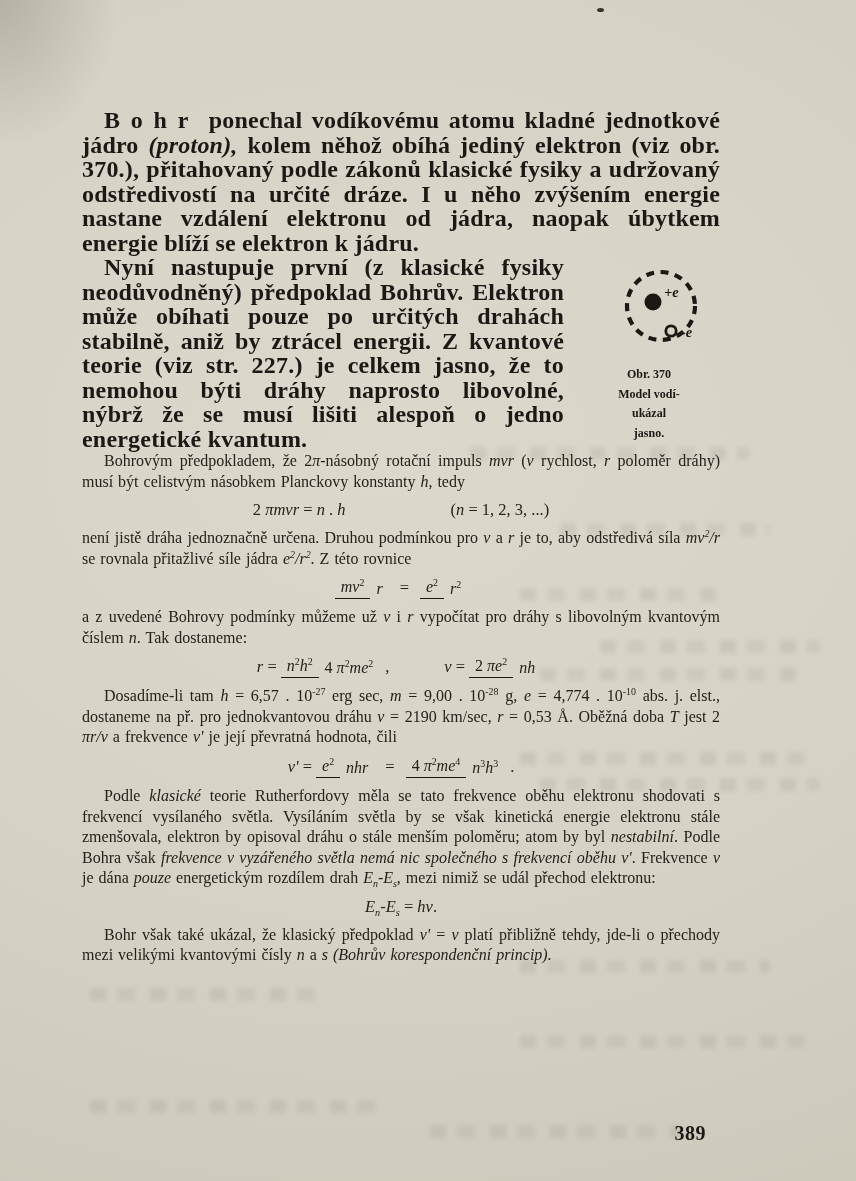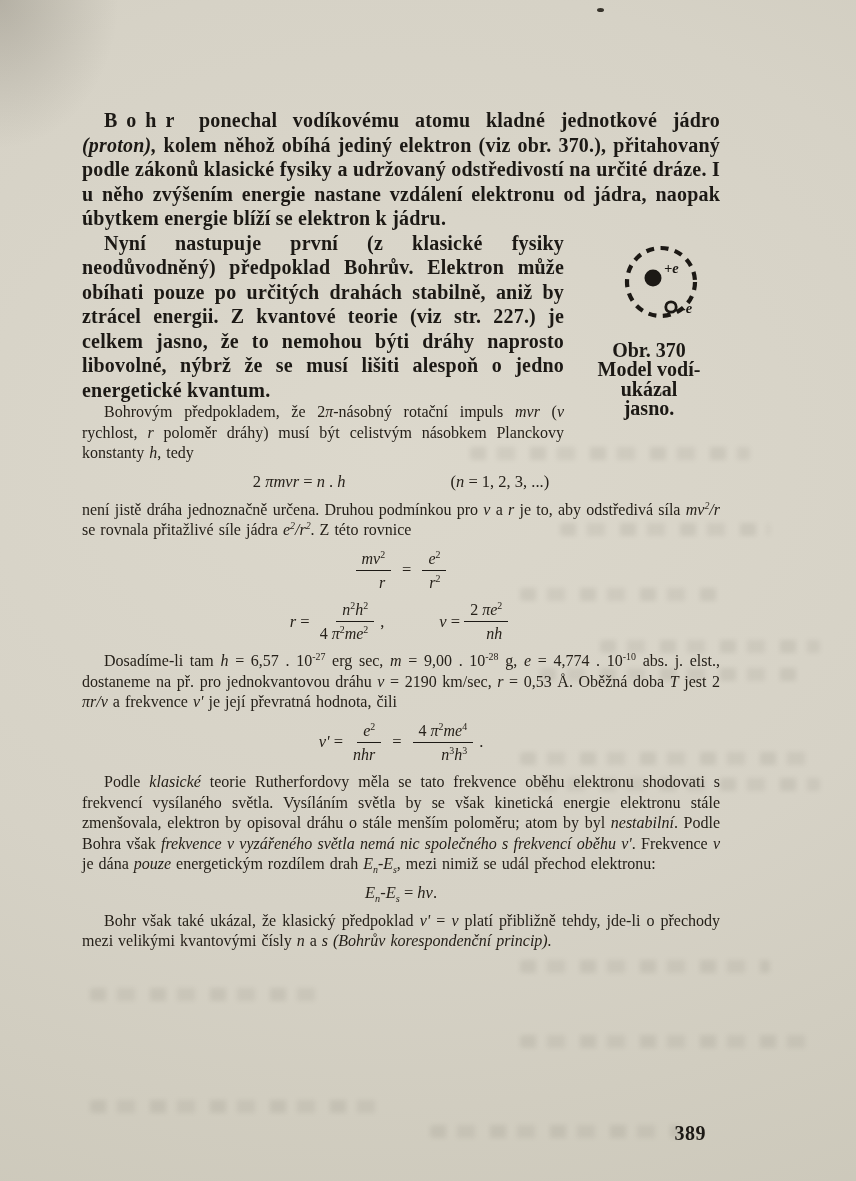--- a/index.html
+++ b/index.html
@@ -31,21 +31,21 @@
       rgba(95,92,80,.40) 0 16px, rgba(95,92,80,0) 16px 27px,
       rgba(95,92,80,.32) 27px 45px, rgba(95,92,80,0) 45px 60px);
     filter:blur(2.6px);opacity:.28;pointer-events:none;
   }
   .content{
     position:absolute;left:82px;top:108px;width:638px;
     color:var(--ink);z-index:2;
   }
   p{margin:0;}
   .bold-par{
-    font-size:20px;line-height:24.5px;font-weight:700;
+    font-size:24px;line-height:24.5px;font-weight:700;
     text-align:justify;letter-spacing:.2px;color:var(--ink);
   }
   .small-par{
     font-size:16px;line-height:20.5px;text-align:justify;
     color:var(--ink-soft);word-spacing:1px;
   }
   .indent{text-indent:22px;}
   .seg-i{font-style:italic;}
   .seg-sp{letter-spacing:.45em;}
   .seg-sup{font-size:.62em;vertical-align:super;line-height:0;}
@@ -53,31 +53,31 @@
   .fig{
     float:right;width:142px;margin:4px 0 6px 14px;text-align:center;
   }
   figure{margin:0;}
   .fig svg{display:block;margin:0 auto;}
   .fig-label{
     font-family:"Liberation Serif","DejaVu Serif",serif;
     font-style:italic;font-weight:700;font-size:14.5px;fill:var(--ink);
   }
   figcaption{
-    margin-top:10px;font-weight:700;font-size:20px;line-height:19.5px;color:var(--ink);
+    margin-top:10px;font-weight:700;font-size:12px;line-height:19.5px;color:var(--ink);
   }
   .equation{
     text-align:center;font-size:16.5px;color:var(--ink-soft);
     margin:8px 0;clear:none;font-family:Liberation Serif, serif;
   }
   .eqrow{display:inline-flex;align-items:center;}
   .eqgap-wide{display:inline-block;width:105px;}
   .eqgap-mid{display:inline-block;width:55px;}
   .frac{
-    display:inline-flex;flex-direction:column;align-items:flex-end;
+    display:inline-flex;flex-direction:row;align-items:flex-start;
     margin:0 4px;line-height:1.2;font-size:16px;
   }
   .frac .num{border-bottom:1.5px solid var(--ink);padding:0 6px 2px;}
   .frac .den{padding:2px 6px 0;}
   .eqsign{margin:0 7px;}
   .eqtail{margin-left:2px;}
   .page-number{
     position:absolute;top:1122px;right:150px;
     font-weight:700;font-size:20px;letter-spacing:.5px;color:var(--ink);z-index:2;
   }
@@ -144,20 +144,21 @@
           <span class="den"><span class="seg-i">r</span></span>
         </span>
         <span class="eqsign">=</span>
         <span class="frac">
           <span class="num"><span class="seg-i">e</span><span class="seg-sup">2</span></span>
           <span class="den"><span class="seg-i">r</span><span class="seg-sup">2</span></span>
         </span>
       </span>
     </div>
 
+    <p class="small-par"><span>a z uvedené Bohrovy podmínky můžeme už </span><span class="seg-i">v</span><span> i </span><span class="seg-i">r</span><span> vypočítat pro dráhy s libovolným kvantovým číslem </span><span class="seg-i">n</span><span>. Tak dostaneme:</span></p>
 
     <div class="equation">
       <span class="eqrow">
         <span><span class="seg-i">r</span><span> = </span></span>
         <span class="frac">
           <span class="num"><span class="seg-i">n</span><span class="seg-sup">2</span><span class="seg-i">h</span><span class="seg-sup">2</span></span>
           <span class="den"><span>4 </span><span class="seg-i">π</span><span class="seg-sup">2</span><span class="seg-i">me</span><span class="seg-sup">2</span></span>
         </span>
         <span class="eqtail">,</span>
         <span class="eqgap-mid"></span>

